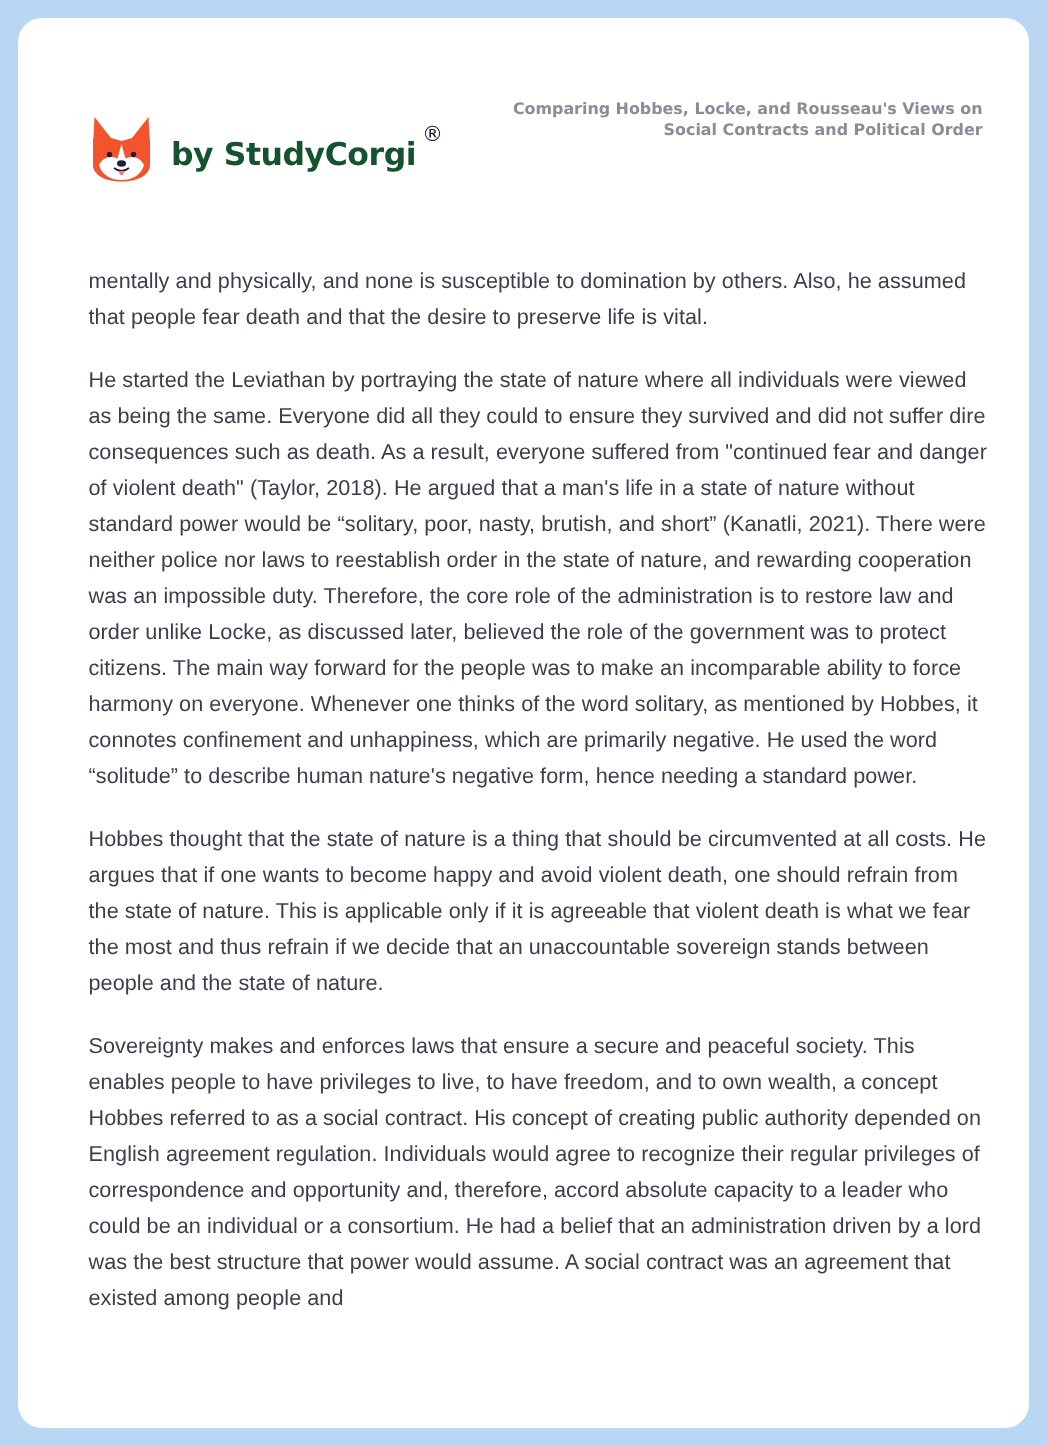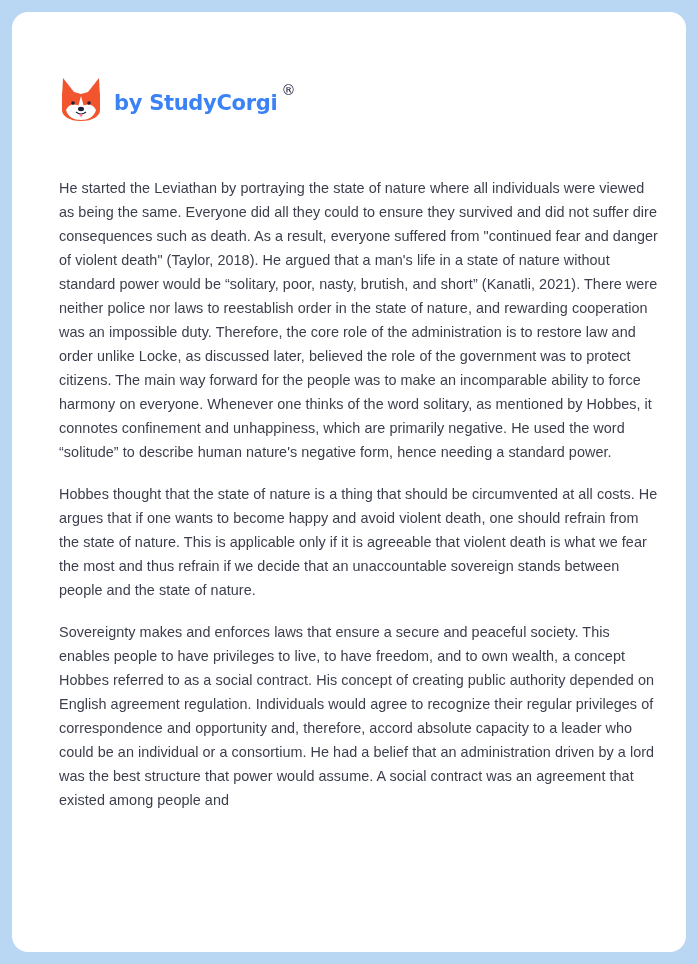--- a/index.html
+++ b/index.html
@@ -41,21 +41,21 @@
     .logo-icon {
       width: 42px;
       height: 46px;
       display: block;
     }
     .logo-text {
       margin-left: 12px;
       font-family: "DejaVu Sans", sans-serif;
       font-weight: bold;
       font-size: 21px;
-      color: #3b82f6;
+      color: #14532d;
       letter-spacing: -0.3px;
       position: relative;
       top: 4px;
     }
     .logo-reg {
       font-family: "DejaVu Sans", sans-serif;
       font-size: 14px;
       color: #1c1f3a;
       position: relative;
       top: -9px;
@@ -121,21 +121,23 @@
 
         <path d="M16 36 Q21 40 26 36" stroke="#1c1f3a" stroke-width="1.2" fill="none"></path>
 
         <path d="M19 38 Q21 44 23 38 Z" fill="#f27a8a"></path>
       </svg>
       <span class="logo-text">by StudyCorgi</span>
       <span class="logo-reg">®</span>
     </div>
 
     <div class="doc-meta">
+      <p class="doc-title">Comparing Hobbes, Locke, and Rousseau's Views on Social Contracts and Political Order</p>
     </div>
   </div>
 
   <div class="content">
+    <p>mentally and physically, and none is susceptible to domination by others. Also, he assumed that people fear death and that the desire to preserve life is vital.</p>
     <p>He started the Leviathan by portraying the state of nature where all individuals were viewed as being the same. Everyone did all they could to ensure they survived and did not suffer dire consequences such as death. As a result, everyone suffered from "continued fear and danger of violent death" (Taylor, 2018). He argued that a man's life in a state of nature without standard power would be “solitary, poor, nasty, brutish, and short” (Kanatli, 2021). There were neither police nor laws to reestablish order in the state of nature, and rewarding cooperation was an impossible duty. Therefore, the core role of the administration is to restore law and order unlike Locke, as discussed later, believed the role of the government was to protect citizens. The main way forward for the people was to make an incomparable ability to force harmony on everyone. Whenever one thinks of the word solitary, as mentioned by Hobbes, it connotes confinement and unhappiness, which are primarily negative. He used the word “solitude” to describe human nature's negative form, hence needing a standard power.</p>
     <p>Hobbes thought that the state of nature is a thing that should be circumvented at all costs. He argues that if one wants to become happy and avoid violent death, one should refrain from the state of nature. This is applicable only if it is agreeable that violent death is what we fear the most and thus refrain if we decide that an unaccountable sovereign stands between people and the state of nature.</p>
     <p>Sovereignty makes and enforces laws that ensure a secure and peaceful society. This enables people to have privileges to live, to have freedom, and to own wealth, a concept Hobbes referred to as a social contract. His concept of creating public authority depended on English agreement regulation. Individuals would agree to recognize their regular privileges of correspondence and opportunity and, therefore, accord absolute capacity to a leader who could be an individual or a consortium. He had a belief that an administration driven by a lord was the best structure that power would assume. A social contract was an agreement that existed among people and</p>
   </div>
 </div>
 
 </body></html>

